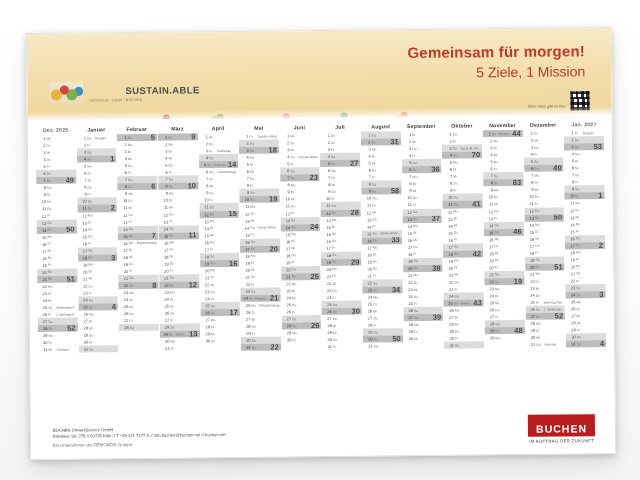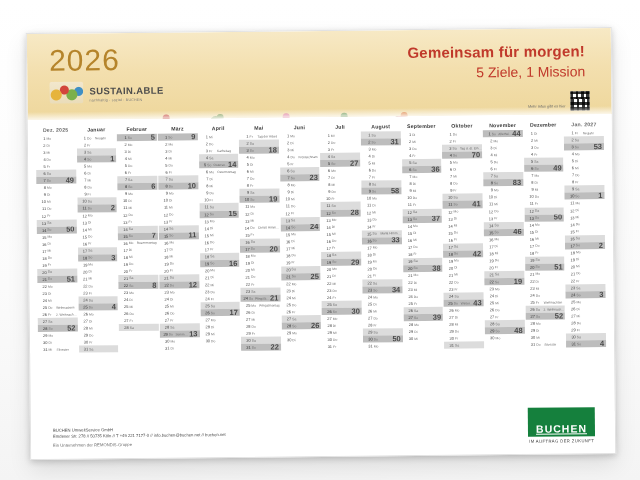--- a/index.html
+++ b/index.html
@@ -42,21 +42,21 @@
   .sustain .leaf{
     width:34px;height:22px;border-radius:3px;
     background:
       radial-gradient(circle at 20% 60%, #e6b43c 0 5px, transparent 6px),
       radial-gradient(circle at 44% 38%, #d2453c 0 4px, transparent 5px),
       radial-gradient(circle at 66% 60%, #7bb04a 0 5px, transparent 6px),
       radial-gradient(circle at 86% 45%, #3f8fc4 0 4px, transparent 5px),
       linear-gradient(180deg,#f2e7cd,#eadcb9);
   }
   .sustain .txt{line-height:1;}
-  .sustain .txt .big{font-size:9.5px;font-weight:700;color:#4c4c4c;letter-spacing:.4px;}
+  .sustain .txt .big{font-size:9.5px;font-weight:700;color:#4c4c4c;letter-spacing:.4px;margin-left:36px;}
   .sustain .txt .small{font-size:3.6px;color:#7a7a7a;letter-spacing:.2px;display:block;margin-top:2px;}
   .claim{
     position:absolute;right:26px;top:14px;text-align:right;color:#c0392b;
   }
   .claim .l1{font-size:15px;font-weight:700;letter-spacing:.2px;}
   .claim .l2{font-size:14px;font-weight:400;margin-top:4px;}
   .qrblock{
     position:absolute;right:22px;bottom:4px;display:flex;align-items:flex-end;gap:5px;
   }
   .qrtext{font-size:3.8px;color:#6a6a6a;text-align:right;line-height:1.5;max-width:46px;}
@@ -95,33 +95,32 @@
   .day.sun .kw{color:#4a4a4a;}
   
   .footer{position:absolute;left:0;right:0;bottom:0;height:42px;background:#fff;}
   .imprint{position:absolute;left:22px;bottom:10px;line-height:1.55;}
   .imprint div{font-size:4.2px;color:#4a4a4a;}
   .imprint .l3{color:#6c6c6c;margin-top:2px;}
   .brand{
     position:absolute;right:20px;bottom:10px;text-align:center;
   }
   .brand .bx{
-    background:#15803d;color:#fff;font-size:10.5px;font-weight:700;letter-spacing:1px;
-    padding:15px 8px 2px 8px;display:inline-block;text-decoration:underline;
+    background:#b91c1c;color:#fff;font-size:10.5px;font-weight:700;letter-spacing:1px;
+    padding:8px 8px 2px 8px;display:inline-block;
   }
   .brand .slog{font-size:4.2px;color:#444;letter-spacing:.4px;margin-top:2px;}
 </style>
 </head>
 <body>
 
 <div id="scene">
   <div id="poster">
 
     <div class="header">
-      <div class="year">2026</div>
 
       <div class="sustain">
         <div class="leaf"></div>
         <div class="txt">
           <span class="big">SUSTAIN.ABLE</span>
           <span class="small">nachhaltig · sozial · BUCHEN</span>
         </div>
       </div>
 
       <div class="figs">

